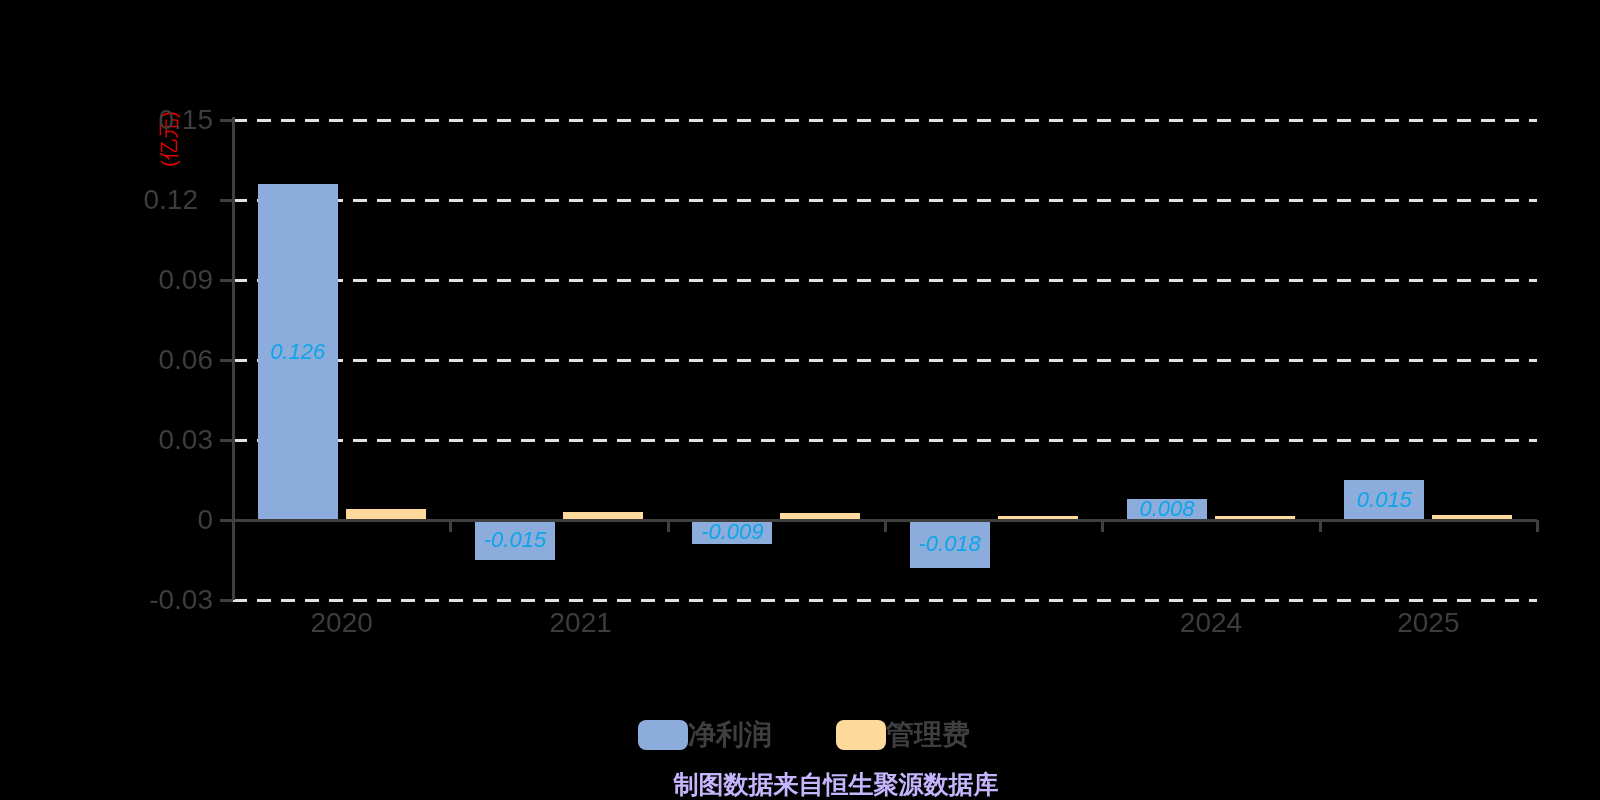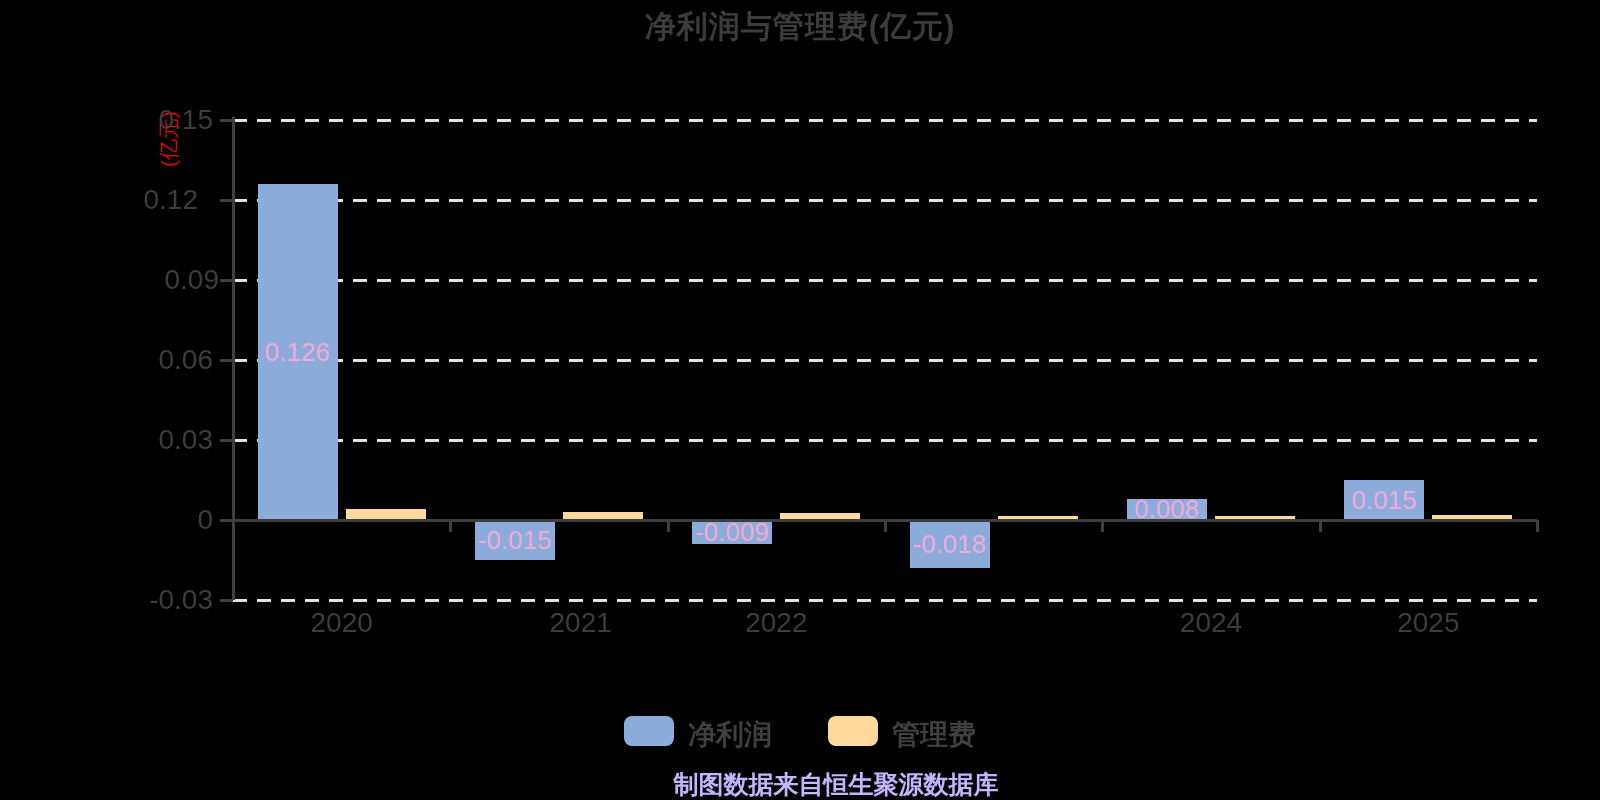--- a/index.html
+++ b/index.html
@@ -56,60 +56,60 @@
     font-size: 28px;
     color: #3d3d3d;
   }
   .bar { position: absolute; }
   .bar-value {
     position: absolute;
     width: 130px;
     height: 32px;
     line-height: 32px;
     text-align: center;
-    font-size: 26px;
-    color: #f9a8d4;
+    font-size: 22px;
+    color: #0ea5e9;
+    font-style: italic;
   }
   .legend {
     position: absolute;
     top: 716px; left: 0;
     width: 100%;
     display: flex;
     justify-content: center;
     align-items: center;
     gap: 56px;
   }
-  .legend-item { display: flex; align-items: flex-start; gap: 14px; cursor: pointer; }
+  .legend-item { display: flex; align-items: center; cursor: pointer; margin-left: 8px; }
   .legend-swatch { width: 50px; height: 30px; border-radius: 8px; }
   .legend-label { font-size: 28px; font-weight: bold; color: #3f3f3f; }
   .source-note {
     position: absolute;
     top: 768px; left: 0;
     width: 100%;
     text-align: center;
     font-size: 25px;
     font-weight: bold;
   }
 </style>
 </head>
 <body>
 
 <div class="stage">
-  <div class="chart-title">净利润与管理费(亿元)</div>
   <div class="y-unit" style="color: rgb(230, 0, 0);">(亿元)</div>
   <div id="plot" class="plot">
       <div class="gridline" style="left: 233px; top: 119px; width: 1304px;"></div>
       <div class="tick" style="left: 220px; top: 119px; width: 13px; height: 3px;"></div>
       <div class="y-label" style="left: 93px; top: 102px;">0.15</div>
       <div class="gridline" style="left: 233px; top: 199px; width: 1304px;"></div>
       <div class="tick" style="left: 220px; top: 199px; width: 13px; height: 3px;"></div>
       <div class="y-label" style="left: 78px; top: 182px;">0.12</div>
       <div class="gridline" style="left: 233px; top: 279px; width: 1304px;"></div>
       <div class="tick" style="left: 220px; top: 279px; width: 13px; height: 3px;"></div>
-      <div class="y-label" style="left: 99px; top: 262px;">0.09</div>
+      <div class="y-label" style="left: 93px; top: 262px;">0.09</div>
       <div class="gridline" style="left: 233px; top: 359px; width: 1304px;"></div>
       <div class="tick" style="left: 220px; top: 359px; width: 13px; height: 3px;"></div>
       <div class="y-label" style="left: 93px; top: 342px;">0.06</div>
       <div class="gridline" style="left: 233px; top: 439px; width: 1304px;"></div>
       <div class="tick" style="left: 220px; top: 439px; width: 13px; height: 3px;"></div>
       <div class="y-label" style="left: 93px; top: 422px;">0.03</div>
       <div class="tick" style="left: 220px; top: 519px; width: 13px; height: 3px;"></div>
       <div class="y-label" style="left: 93px; top: 502px;">0</div>
       <div class="gridline" style="left: 233px; top: 599px; width: 1304px;"></div>
       <div class="tick" style="left: 220px; top: 599px; width: 13px; height: 3px;"></div>
@@ -136,21 +136,20 @@
       <div class="axis-line" style="left: 232px; top: 117px; width: 3px; height: 483px; background: rgb(63, 63, 63);"></div>
       <div class="tick" style="left: 232px; top: 520px; width: 3px; height: 12px;"></div>
       <div class="tick" style="left: 449.333px; top: 520px; width: 3px; height: 12px;"></div>
       <div class="tick" style="left: 666.667px; top: 520px; width: 3px; height: 12px;"></div>
       <div class="tick" style="left: 884px; top: 520px; width: 3px; height: 12px;"></div>
       <div class="tick" style="left: 1101.33px; top: 520px; width: 3px; height: 12px;"></div>
       <div class="tick" style="left: 1318.67px; top: 520px; width: 3px; height: 12px;"></div>
       <div class="tick" style="left: 1536px; top: 520px; width: 3px; height: 12px;"></div>
       <div class="x-label" style="left: 233px; top: 606px; width: 217.333px;">2020</div>
       <div class="x-label" style="left: 472px; top: 606px; width: 217.333px;">2021</div>
-      <div class="x-label" style="left: 667.667px; top: 606px; width: 217.333px;">2022</div>
       <div class="x-label" style="left: 1102.33px; top: 606px; width: 217.333px;">2024</div>
       <div class="x-label" style="left: 1319.67px; top: 606px; width: 217.333px;">2025</div>
     </div>
   <div id="legend" class="legend">
       <div class="legend-item">
         <span class="legend-swatch" style="background: rgb(140, 172, 219);"></span>
         <span class="legend-label">净利润</span>
       </div>
       <div class="legend-item">
         <span class="legend-swatch" style="background: rgb(253, 217, 155);"></span>

